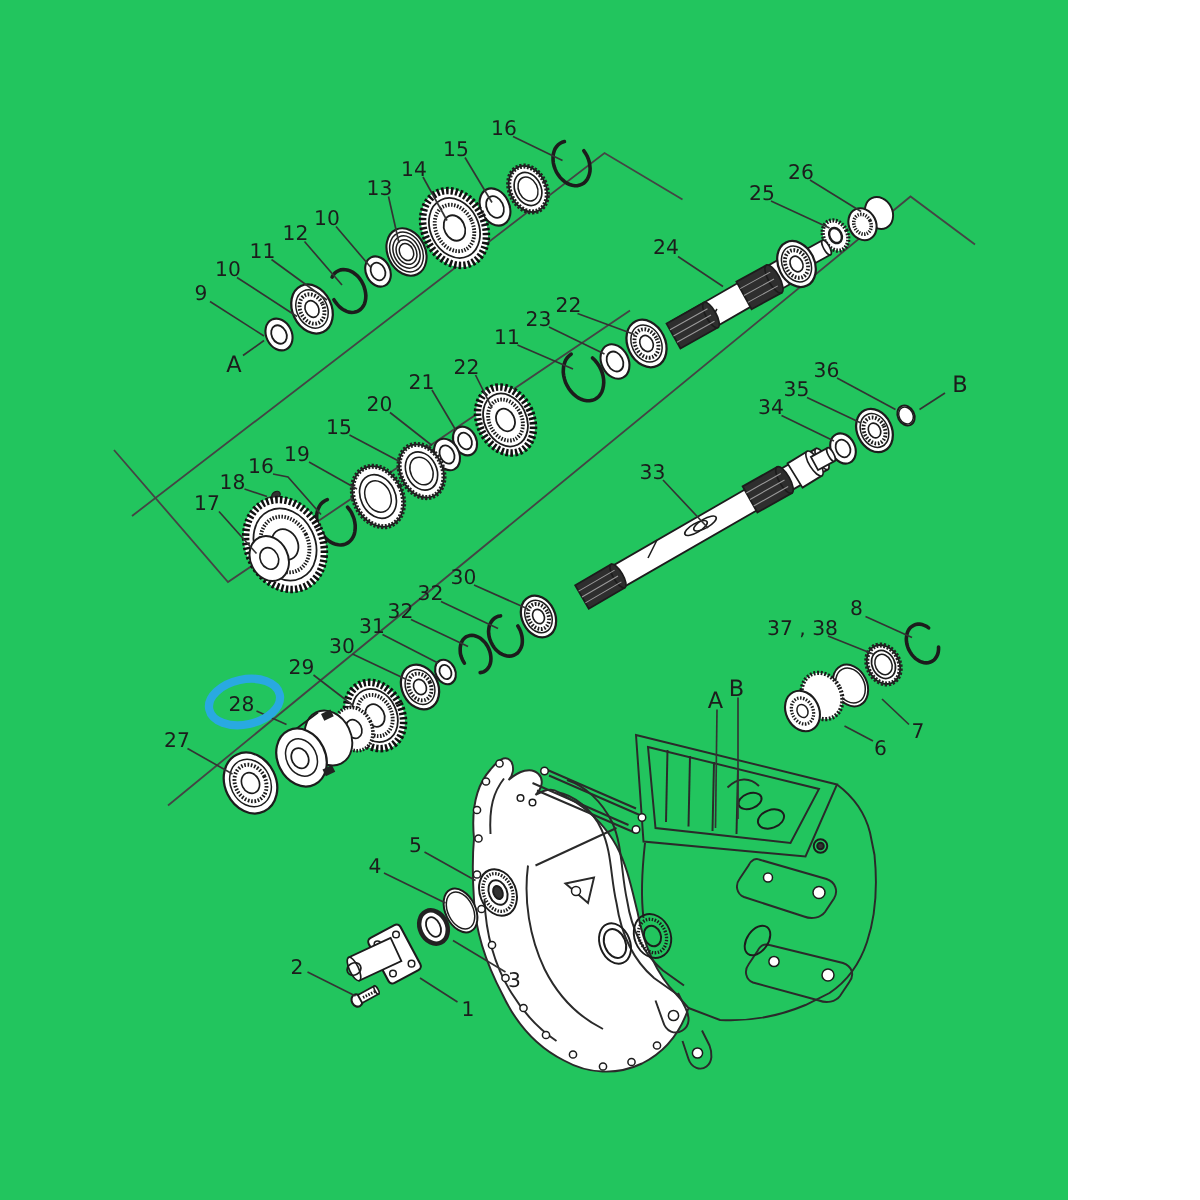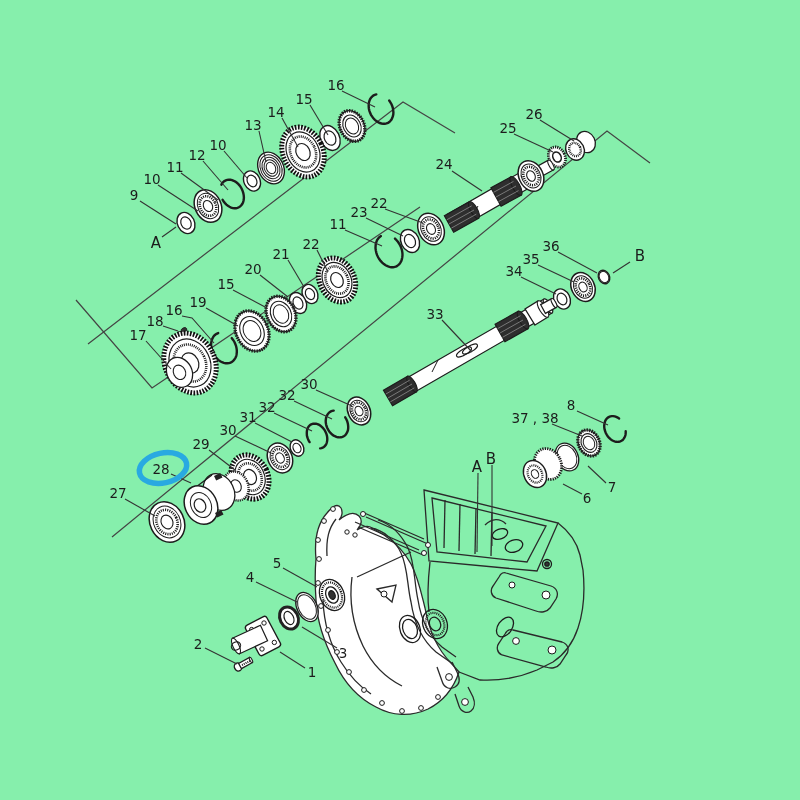--- a/index.html
+++ b/index.html
@@ -1,16 +1,16 @@
 <!DOCTYPE html>
 <html><head>
 <meta charset="utf-8">
 <style>
   html,body{margin:0;padding:0;background:#fff;}
-  .page{width:800px;height:800px;position:relative;background:#86efac;overflow:hidden;
+  .page{width:712px;height:800px;position:relative;background:#22c55e;overflow:hidden;
         font-family:"DejaVu Sans","Liberation Sans",sans-serif;}
   svg{position:absolute;left:0;top:0;}
   svg text{font-family:"DejaVu Sans","Liberation Sans",sans-serif;}
 </style>
 </head>
 <body>
 
 <div class="page">
   <svg id="diagram" width="800" height="800" viewBox="0 0 800 800" xmlns="http://www.w3.org/2000/svg">
       <g>

